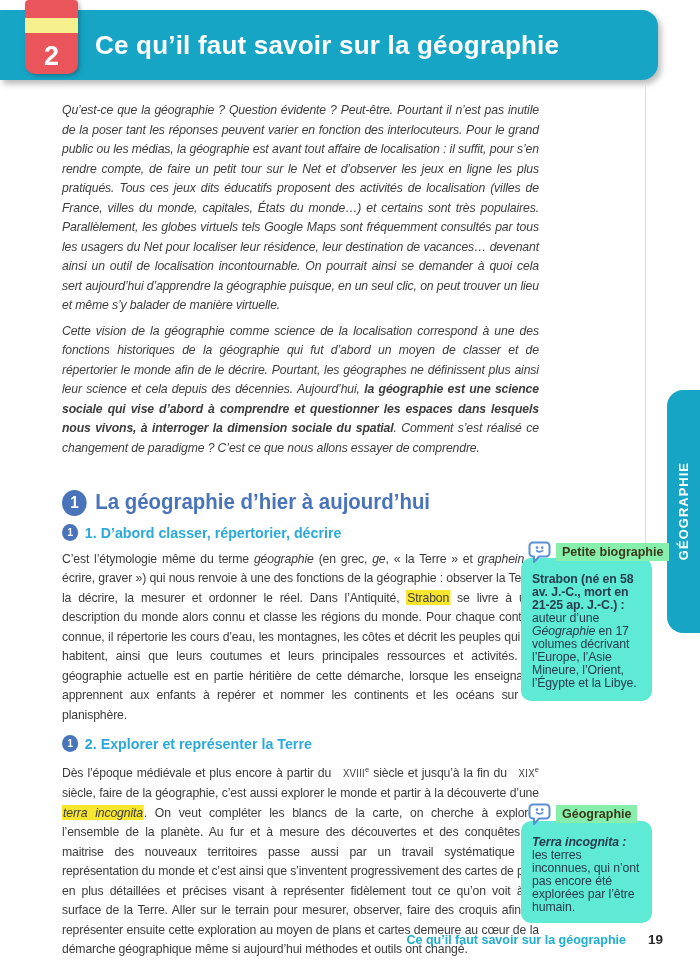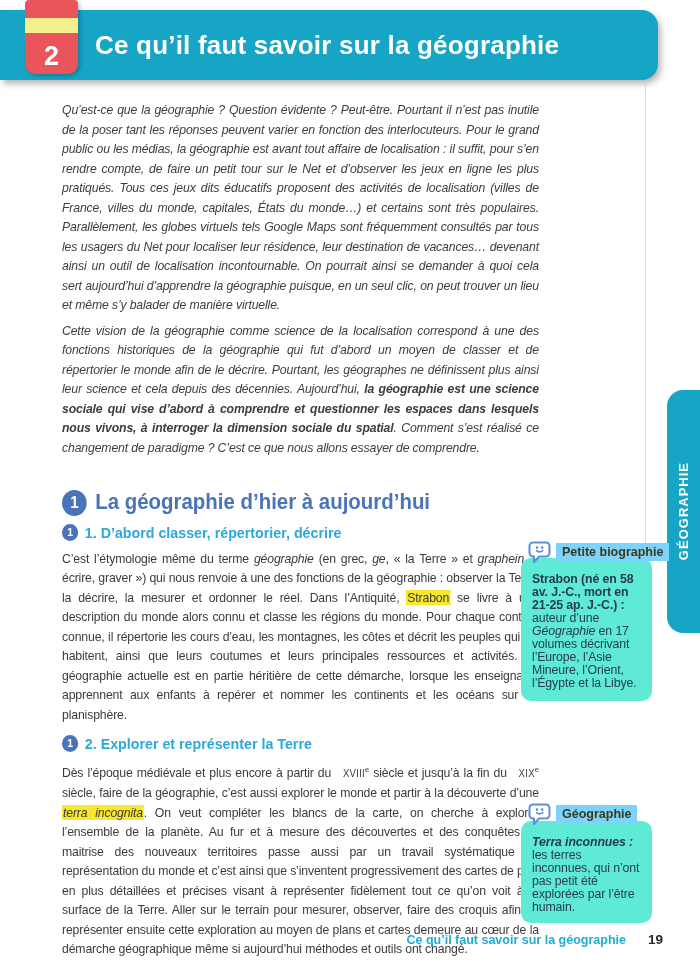--- a/index.html
+++ b/index.html
@@ -69,21 +69,21 @@
   .rs-sup{font-size:0.62em;vertical-align:super;}
   
   .note-box{
     position:absolute;left:521px;width:131px;z-index:2;
     background:#5eead4;border-radius:10px;
     padding:15px 9px 9px 11px;box-sizing:border-box;
     font-size:12.3px;line-height:13px;letter-spacing:-0.1px;color:#263c4f;
   }
   .note-label{
     position:absolute;left:556px;z-index:4;
-    background:#7dd3fc;color:#3a3a1a;font-weight:700;font-size:12.5px;
+    background:#86efac;color:#3a3a1a;font-weight:700;font-size:12.5px;
     padding:2px 6px;white-space:nowrap;
   }
   .bubble-icon{position:absolute;left:528px;z-index:4;width:24px;height:24px;}
   .note1-box{top:558px;min-height:143px;}
   .note1-label{top:543px;}
   .note1-icon{top:540px;}
   .note2-box{top:821px;min-height:90px;}
   .note2-label{top:805px;}
   .note2-icon{top:802px;}
   
@@ -149,20 +149,20 @@
 
   <span class="bubble-icon note2-icon">
     <svg width="24" height="24" viewBox="0 0 24 24">
       <path d="M5 2.5 h13 a3.5 3.5 0 0 1 3.5 3.5 v7 a3.5 3.5 0 0 1 -3.5 3.5 h-7 l-5 5.5 v-5.5 h-1 a3.5 3.5 0 0 1 -3.5 -3.5 v-7 a3.5 3.5 0 0 1 3.5 -3.5 z" fill="#ffffff" stroke="#5b8fd6" stroke-width="2" stroke-linejoin="round"></path>
       <circle cx="9" cy="7.6" r="1.3" fill="#5b8fd6"></circle>
       <circle cx="14.2" cy="7.6" r="1.3" fill="#5b8fd6"></circle>
       <path d="M8.6 10.6 q3 2.6 6.2 0" fill="none" stroke="#5b8fd6" stroke-width="1.5" stroke-linecap="round"></path>
     </svg>
   </span>
   <span class="note-label note2-label">Géographie</span>
-  <div class="note-box note2-box"><span class="rs-b rs-i">Terra inconnues :</span><span> les terres inconnues, qui n’ont pas petit été explorées par l’être humain.</span></div>
+  <div class="note-box note2-box"><span class="rs-b rs-i">Terra incognita :</span><span> les terres inconnues, qui n’ont pas encore été explorées par l’être humain.</span></div>
 
   <div class="footer">
     <span class="footer-title">Ce qu’il faut savoir sur la géographie</span>
     <span class="footer-page">19</span>
   </div>
 
 </div>
 
 </body></html>

